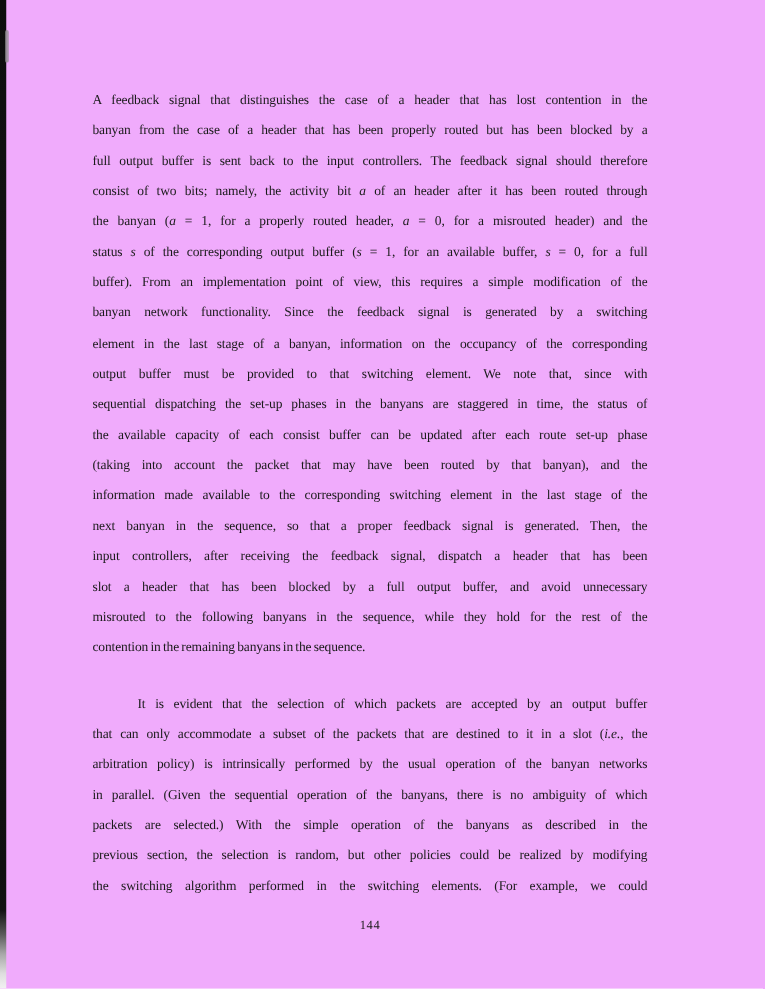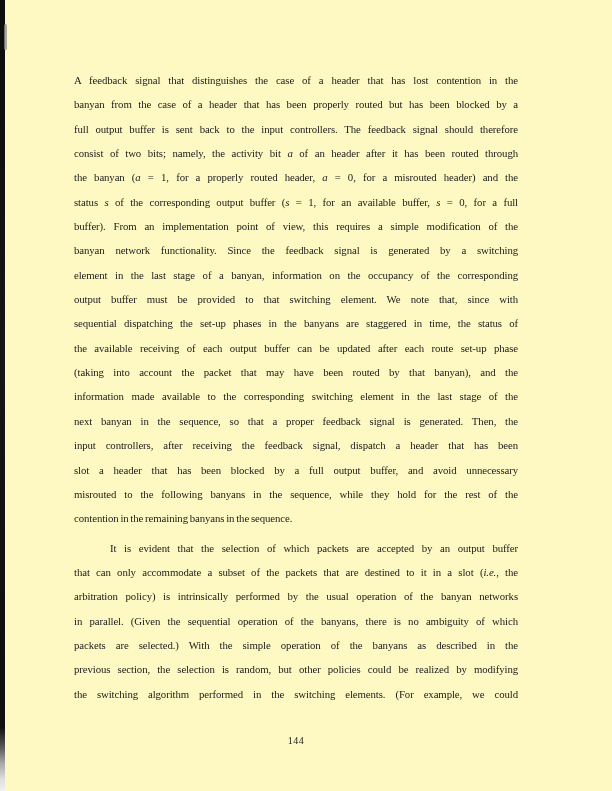--- a/index.html
+++ b/index.html
@@ -4,21 +4,21 @@
 <style>
   html, body {
     margin: 0;
     padding: 0;
     background: #ffffff;
   }
   .page {
     position: relative;
     width: 612px;
     height: 791px;
-    background: #fef9c3;
+    background: #f0abfc;
     overflow: hidden;
     font-family: "Liberation Serif", "DejaVu Serif", serif;
     color: #1b1b1b;
   }
   
   .edge-bar {
     position: absolute;
     left: 0;
     top: 0;
     width: 5px;
@@ -46,21 +46,21 @@
   .text-block {
     position: absolute;
     left: 74px;
     top: 68px;
     width: 444px;
     font-size: 10.8px;
     letter-spacing: -0.1px;
     word-spacing: -0.8px;
   }
   .paragraph + .paragraph {
-    margin-top: 5px;
+    margin-top: 20px;
   }
   .line {
     height: 24.35px;
     line-height: 24.35px;
     text-align: justify;
     text-align-last: justify;
     overflow: hidden;
   }
   .line.no-justify {
     text-align: right;
@@ -95,21 +95,21 @@
         <div class="line"><span>banyan from the case of a header that has been properly routed but has been blocked by a</span></div>
         <div class="line"><span>full output buffer is sent back to the input controllers. The feedback signal should therefore</span></div>
         <div class="line"><span>consist of two bits; namely, the activity bit </span><span class="em">a</span><span> of an header after it has been routed through</span></div>
         <div class="line"><span>the banyan (</span><span class="em">a</span><span> = 1, for a properly routed header, </span><span class="em">a</span><span> = 0, for a misrouted header) and the</span></div>
         <div class="line"><span>status </span><span class="em">s</span><span> of the corresponding output buffer (</span><span class="em">s</span><span> = 1, for an available buffer, </span><span class="em">s</span><span> = 0, for a full</span></div>
         <div class="line"><span>buffer). From an implementation point of view, this requires a simple modification of the</span></div>
         <div class="line"><span>banyan network functionality. Since the feedback signal is generated by a switching</span></div>
         <div class="line"><span>element in the last stage of a banyan, information on the occupancy of the corresponding</span></div>
         <div class="line"><span>output buffer must be provided to that switching element. We note that, since with</span></div>
         <div class="line"><span>sequential dispatching the set-up phases in the banyans are staggered in time, the status of</span></div>
-        <div class="line"><span>the available receiving of each output buffer can be updated after each route set-up phase</span></div>
+        <div class="line"><span>the available capacity of each consist buffer can be updated after each route set-up phase</span></div>
         <div class="line"><span>(taking into account the packet that may have been routed by that banyan), and the</span></div>
         <div class="line"><span>information made available to the corresponding switching element in the last stage of the</span></div>
         <div class="line"><span>next banyan in the sequence, so that a proper feedback signal is generated. Then, the</span></div>
         <div class="line"><span>input controllers, after receiving the feedback signal, dispatch a header that has been</span></div>
         <div class="line"><span>slot a header that has been blocked by a full output buffer, and avoid unnecessary</span></div>
         <div class="line"><span>misrouted to the following banyans in the sequence, while they hold for the rest of the</span></div>
         <div class="line no-justify"><span>contention in the remaining banyans in the sequence.</span></div>
       </div>
       <div class="paragraph">
         <div class="line indent"><span>It is evident that the selection of which packets are accepted by an output buffer</span></div>

